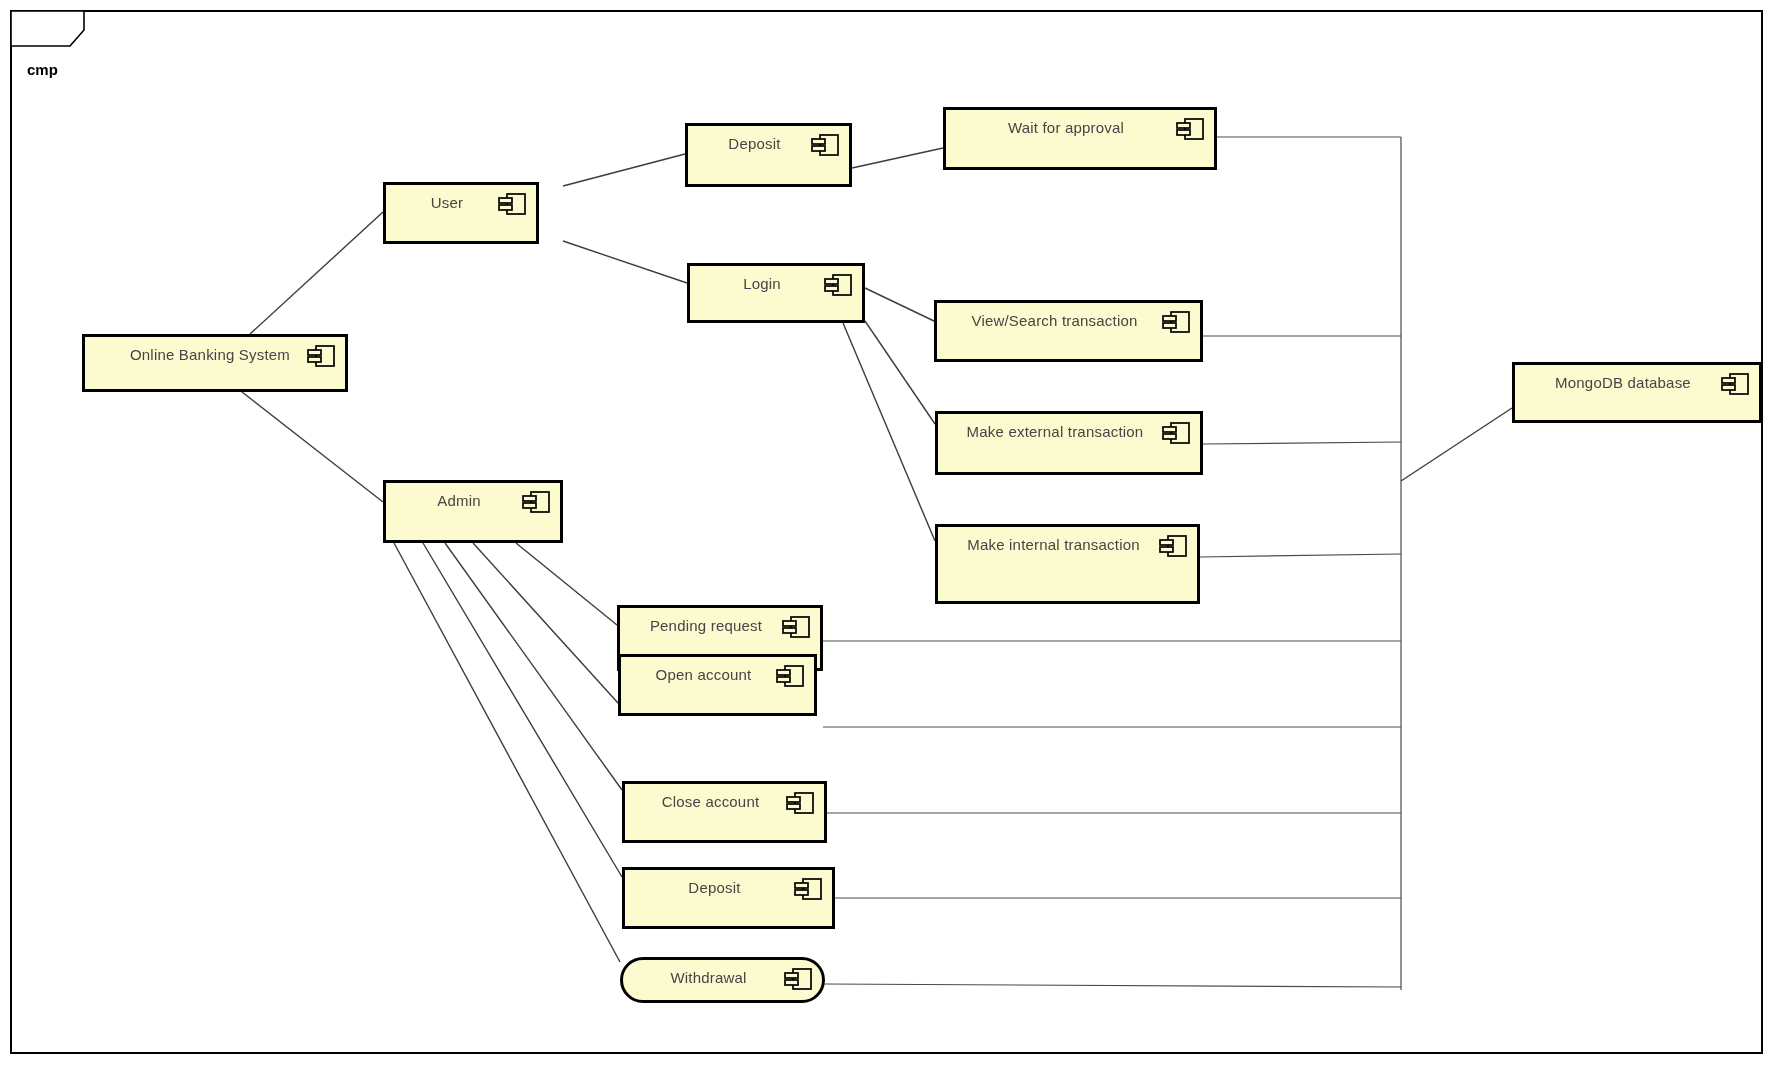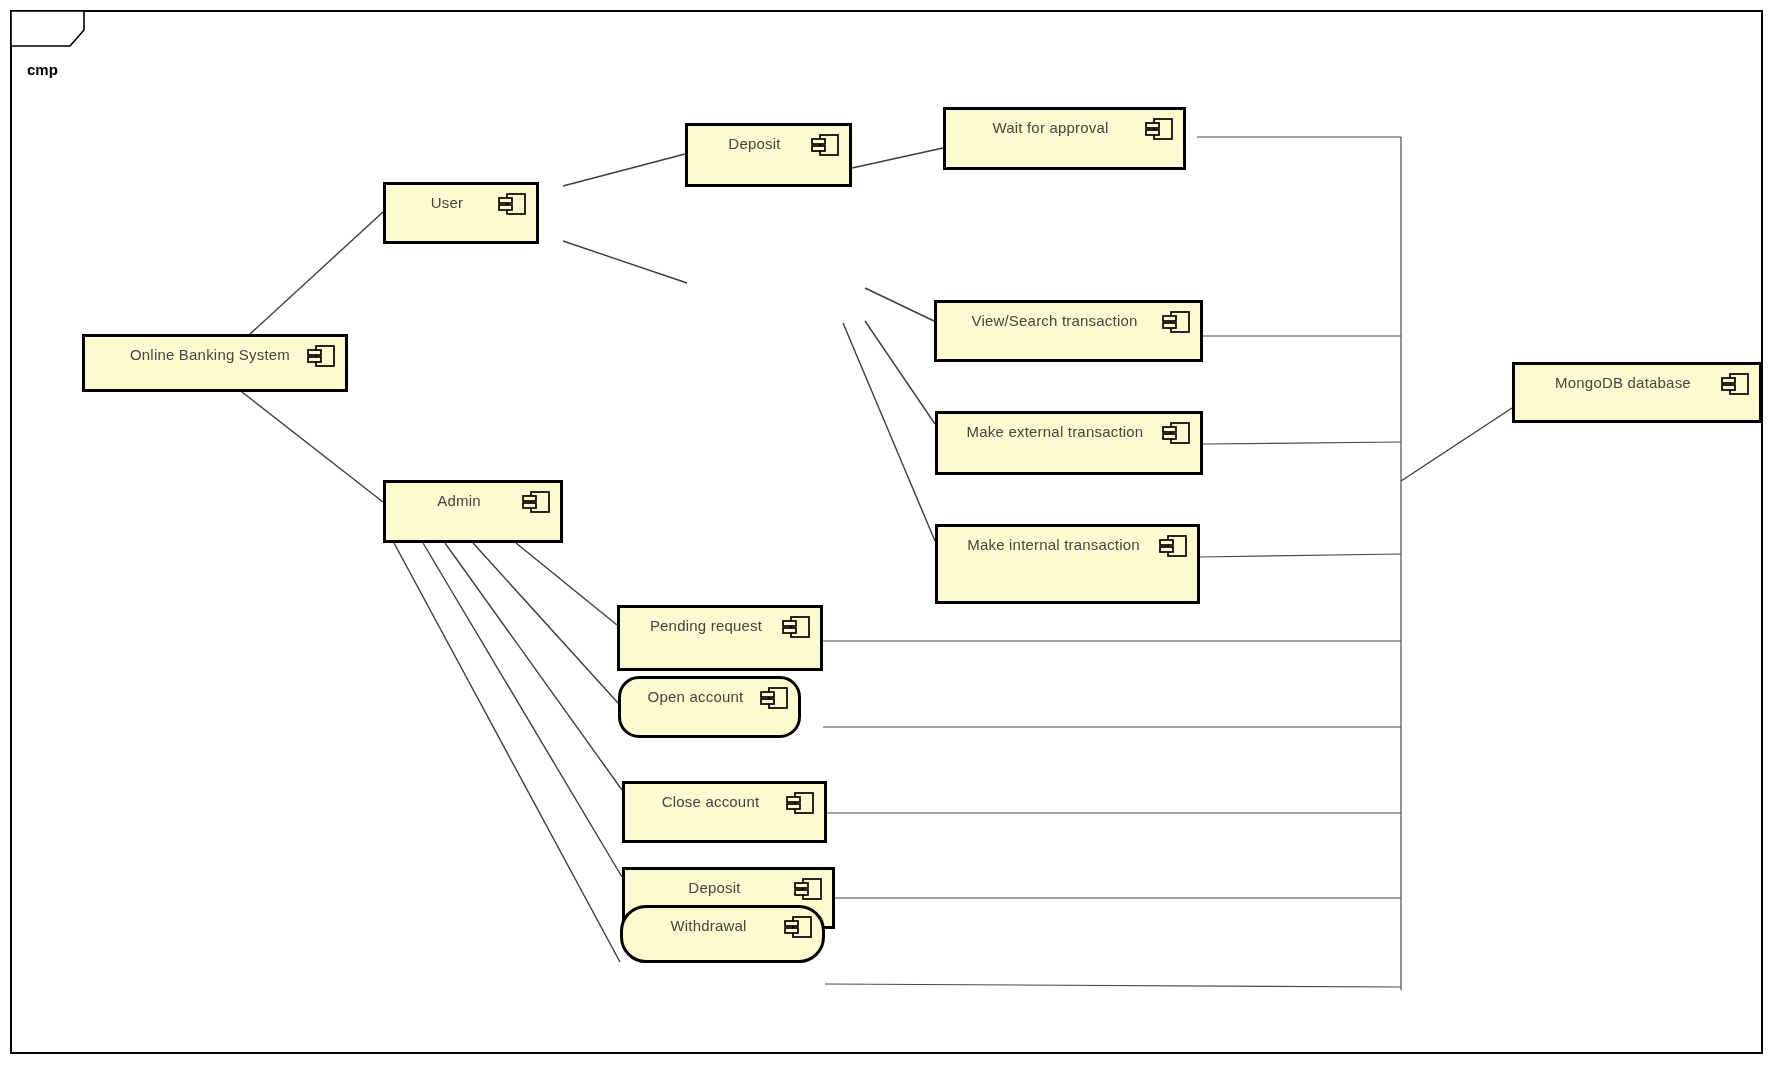--- a/index.html
+++ b/index.html
@@ -103,29 +103,37 @@
 
   <div class="component" style="left:685px;top:123px;width:167px;height:64px;">
     <span class="label">Deposit</span>
     <svg class="cmp-icon" viewBox="0 0 30 24">
       <rect x="9" y="2" width="18" height="20" fill="#fbfbcf" stroke="#000" stroke-width="1.7"></rect>
       <rect x="1" y="6" width="13" height="5" fill="#fbfbcf" stroke="#000" stroke-width="1.7"></rect>
       <rect x="1" y="13" width="13" height="5" fill="#fbfbcf" stroke="#000" stroke-width="1.7"></rect>
     </svg>
   </div>
 
-  <div class="component" style="left:943px;top:107px;width:243px;height:63px;">
+  <div class="component" style="left:943px;top:107px;width:274px;height:63px;">
     <span class="label">Wait for approval</span>
     <svg class="cmp-icon" viewBox="0 0 30 24">
       <rect x="9" y="2" width="18" height="20" fill="#fbfbcf" stroke="#000" stroke-width="1.7"></rect>
       <rect x="1" y="6" width="13" height="5" fill="#fbfbcf" stroke="#000" stroke-width="1.7"></rect>
       <rect x="1" y="13" width="13" height="5" fill="#fbfbcf" stroke="#000" stroke-width="1.7"></rect>
     </svg>
   </div>
 
+  <div class="component" style="left:687px;top:263px;width:178px;height:60px;">
+    <span class="label">Login</span>
+    <svg class="cmp-icon" viewBox="0 0 30 24">
+      <rect x="9" y="2" width="18" height="20" fill="#fbfbcf" stroke="#000" stroke-width="1.7"></rect>
+      <rect x="1" y="6" width="13" height="5" fill="#fbfbcf" stroke="#000" stroke-width="1.7"></rect>
+      <rect x="1" y="13" width="13" height="5" fill="#fbfbcf" stroke="#000" stroke-width="1.7"></rect>
+    </svg>
+  </div>
 
   <div class="component" style="left:934px;top:300px;width:269px;height:62px;">
     <span class="label">View/Search transaction</span>
     <svg class="cmp-icon" viewBox="0 0 30 24">
       <rect x="9" y="2" width="18" height="20" fill="#fbfbcf" stroke="#000" stroke-width="1.7"></rect>
       <rect x="1" y="6" width="13" height="5" fill="#fbfbcf" stroke="#000" stroke-width="1.7"></rect>
       <rect x="1" y="13" width="13" height="5" fill="#fbfbcf" stroke="#000" stroke-width="1.7"></rect>
     </svg>
   </div>
 
@@ -149,21 +157,21 @@
 
   <div class="component" style="left:617px;top:605px;width:206px;height:66px;">
     <span class="label">Pending request</span>
     <svg class="cmp-icon" viewBox="0 0 30 24">
       <rect x="9" y="2" width="18" height="20" fill="#fbfbcf" stroke="#000" stroke-width="1.7"></rect>
       <rect x="1" y="6" width="13" height="5" fill="#fbfbcf" stroke="#000" stroke-width="1.7"></rect>
       <rect x="1" y="13" width="13" height="5" fill="#fbfbcf" stroke="#000" stroke-width="1.7"></rect>
     </svg>
   </div>
 
-  <div class="component" style="left:618px;top:676px;width:183px;height:62px;border-radius:21px;">
+  <div class="component" style="left:618px;top:654px;width:199px;height:62px;">
     <span class="label">Open account</span>
     <svg class="cmp-icon" viewBox="0 0 30 24">
       <rect x="9" y="2" width="18" height="20" fill="#fbfbcf" stroke="#000" stroke-width="1.7"></rect>
       <rect x="1" y="6" width="13" height="5" fill="#fbfbcf" stroke="#000" stroke-width="1.7"></rect>
       <rect x="1" y="13" width="13" height="5" fill="#fbfbcf" stroke="#000" stroke-width="1.7"></rect>
     </svg>
   </div>
 
   <div class="component" style="left:622px;top:781px;width:205px;height:62px;">
     <span class="label">Close account</span>
@@ -176,21 +184,21 @@
 
   <div class="component" style="left:622px;top:867px;width:213px;height:62px;">
     <span class="label">Deposit</span>
     <svg class="cmp-icon" viewBox="0 0 30 24">
       <rect x="9" y="2" width="18" height="20" fill="#fbfbcf" stroke="#000" stroke-width="1.7"></rect>
       <rect x="1" y="6" width="13" height="5" fill="#fbfbcf" stroke="#000" stroke-width="1.7"></rect>
       <rect x="1" y="13" width="13" height="5" fill="#fbfbcf" stroke="#000" stroke-width="1.7"></rect>
     </svg>
   </div>
 
-  <div class="component" style="left:620px;top:905px;width:205px;height:58px;border-radius:26px;">
+  <div class="component" style="left:620px;top:957px;width:205px;height:46px;border-radius:26px;">
     <span class="label">Withdrawal</span>
     <svg class="cmp-icon" viewBox="0 0 30 24">
       <rect x="9" y="2" width="18" height="20" fill="#fbfbcf" stroke="#000" stroke-width="1.7"></rect>
       <rect x="1" y="6" width="13" height="5" fill="#fbfbcf" stroke="#000" stroke-width="1.7"></rect>
       <rect x="1" y="13" width="13" height="5" fill="#fbfbcf" stroke="#000" stroke-width="1.7"></rect>
     </svg>
   </div>
 
   <div class="component" style="left:1512px;top:362px;width:250px;height:61px;">
     <span class="label">MongoDB database</span>

